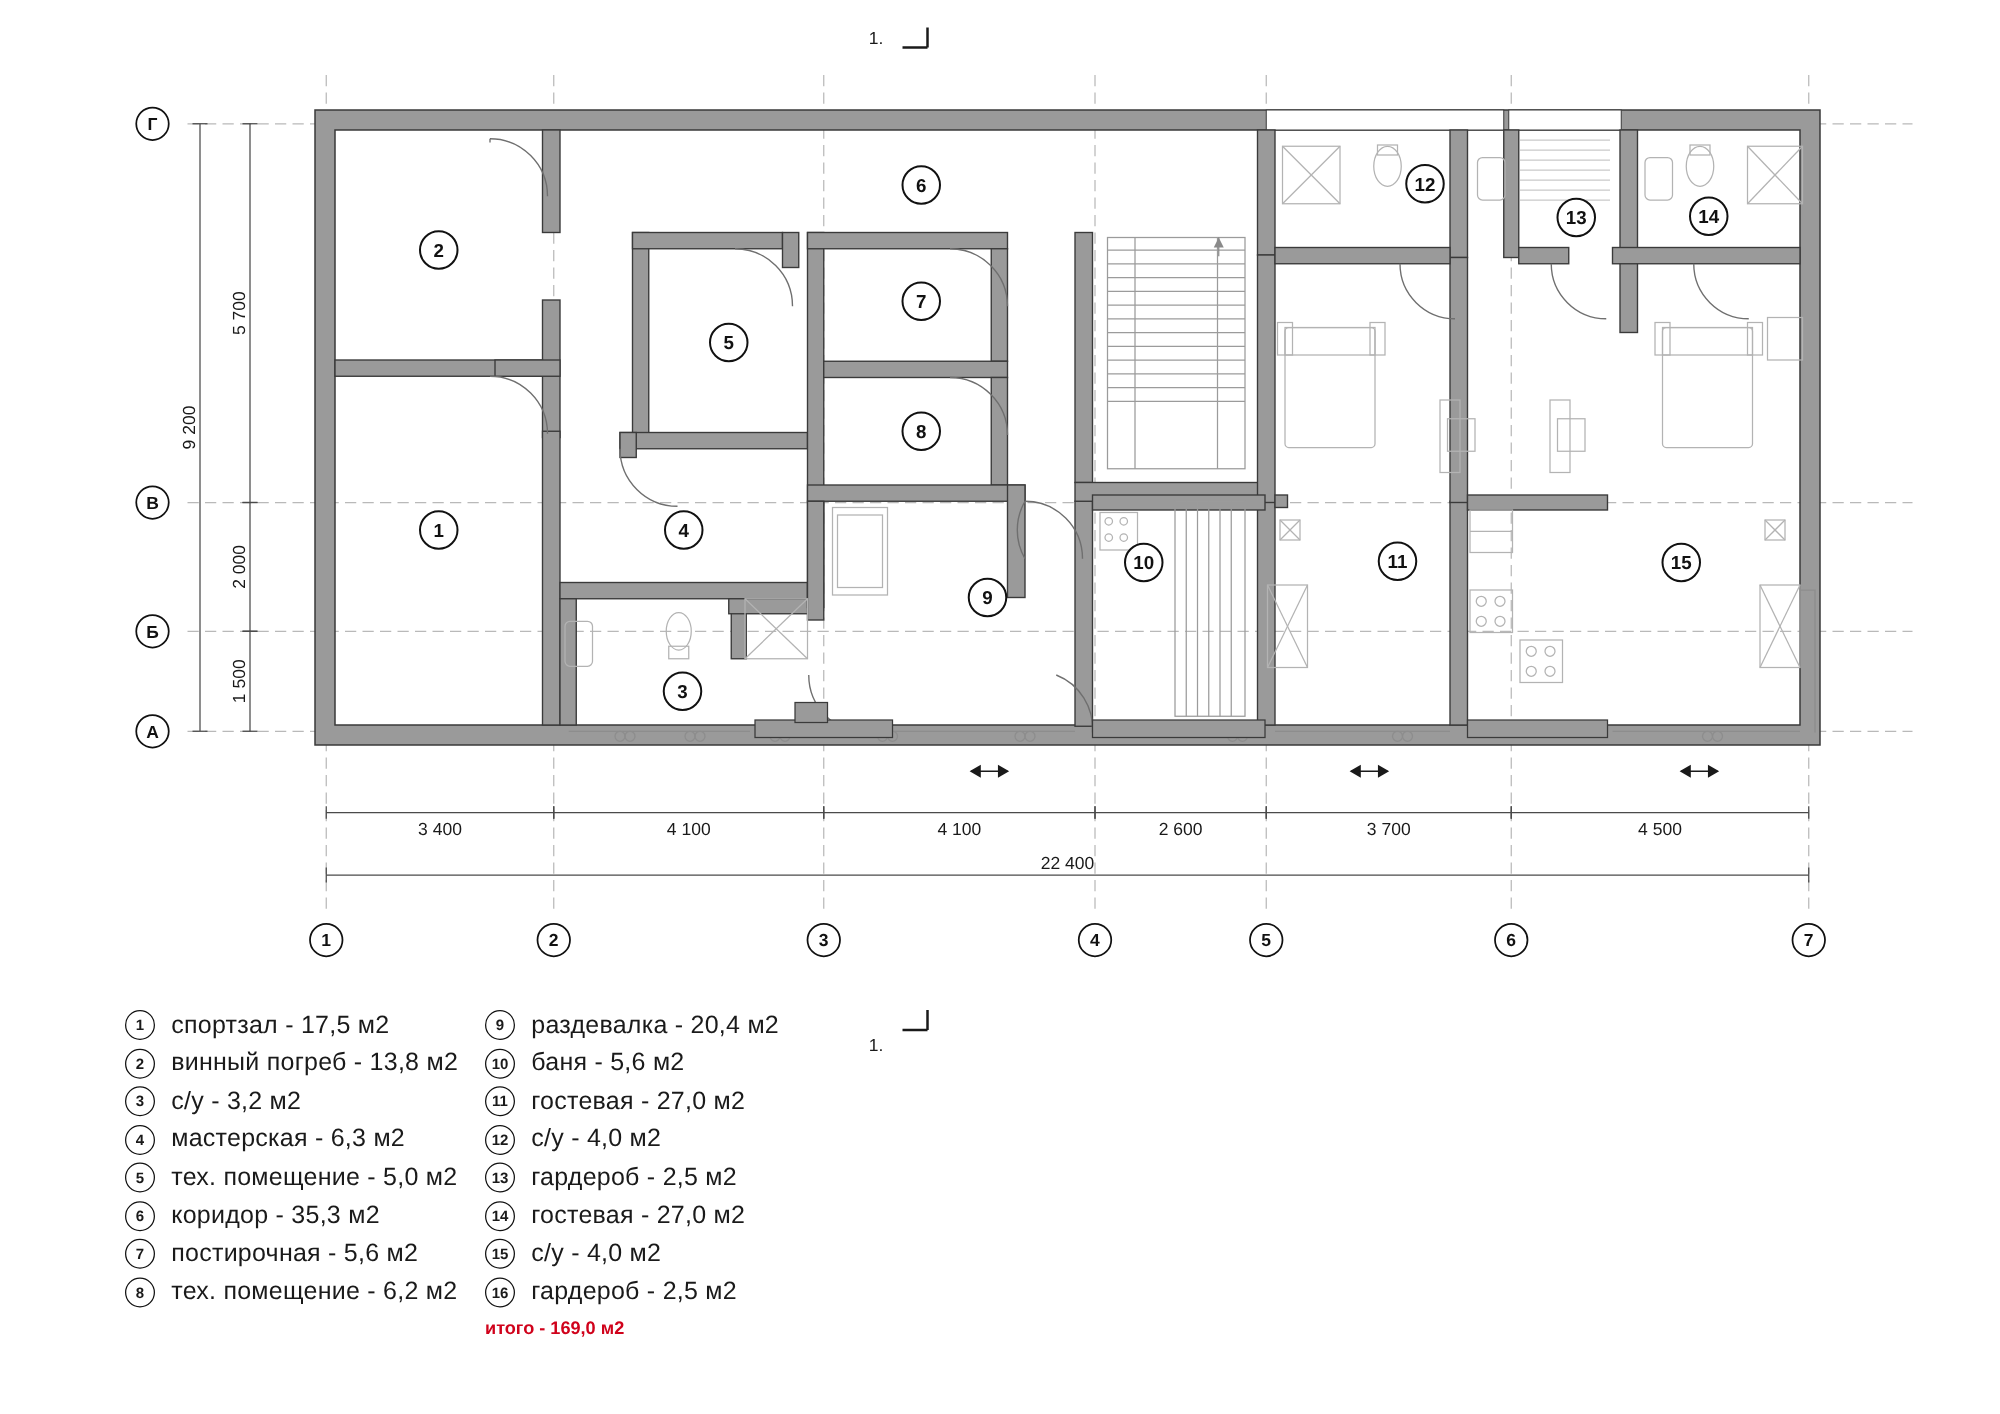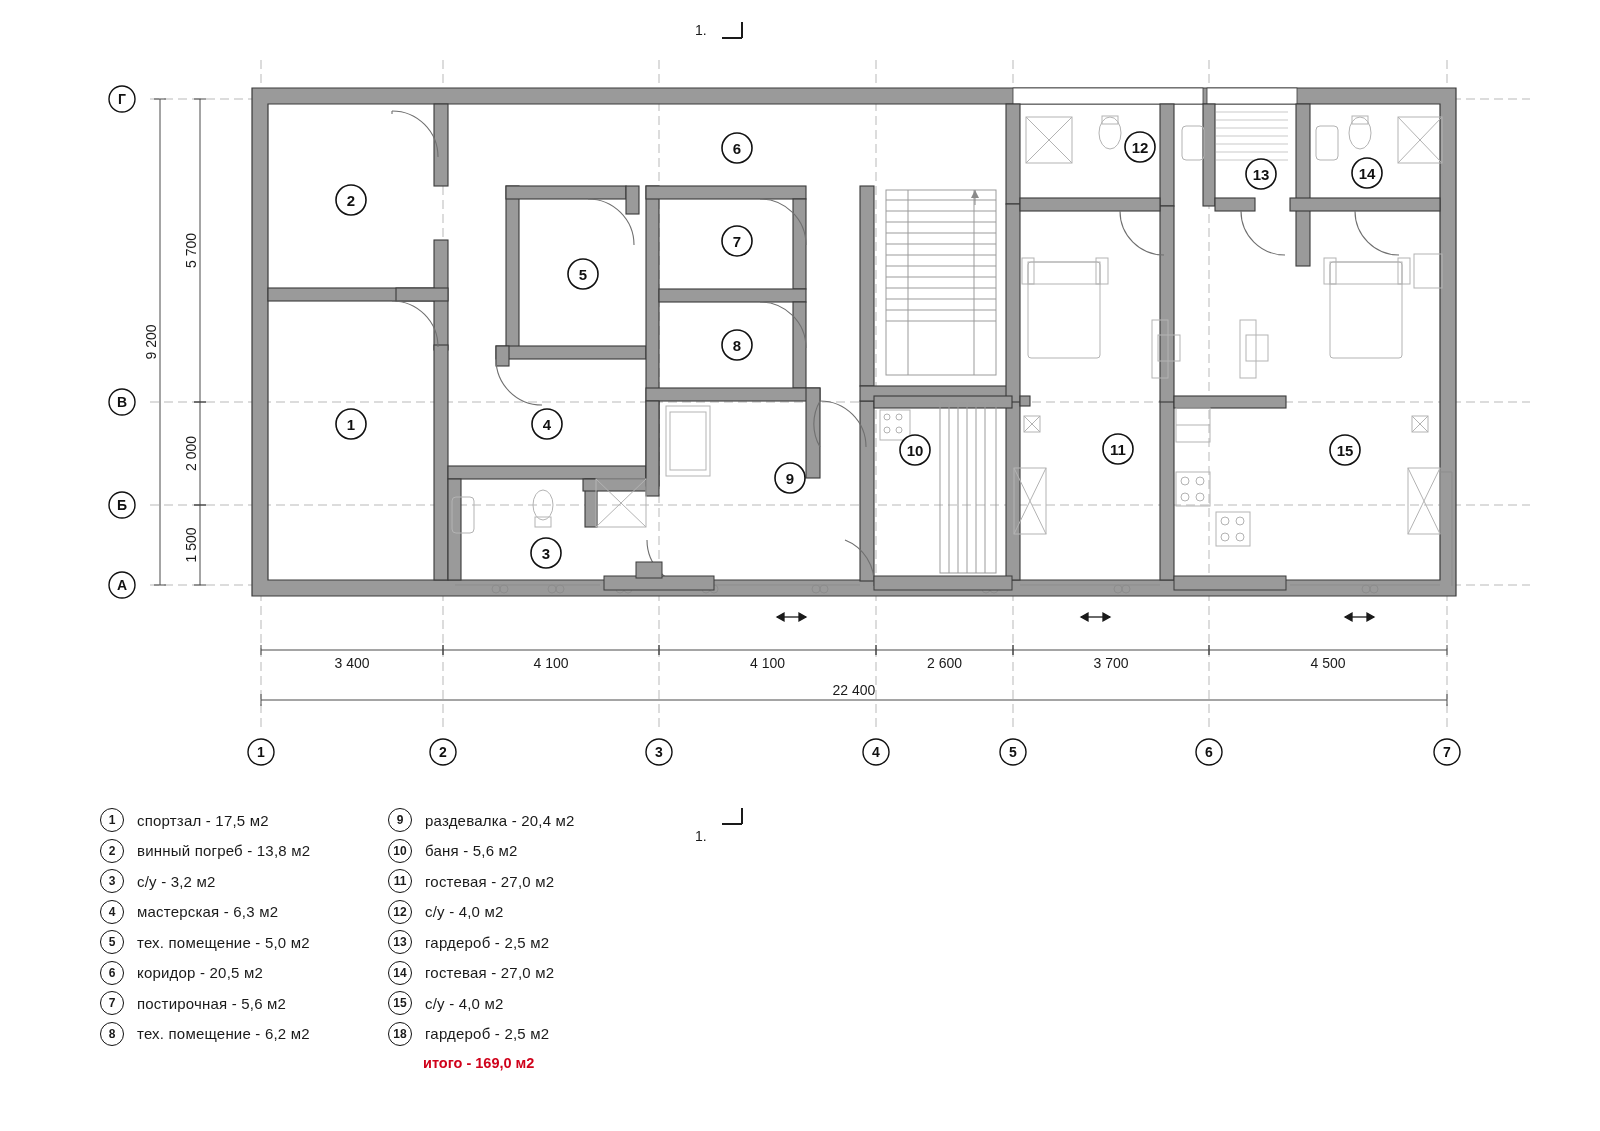--- a/index.html
+++ b/index.html
@@ -5,22 +5,22 @@
   html,body{margin:0;padding:0;background:#ffffff;}
   body{width:1600px;height:1131px;position:relative;font-family:"Liberation Sans",sans-serif;color:#1a1a1a;overflow:hidden;}
   .plan{position:absolute;left:0;top:0;width:1600px;height:1131px;}
   svg{position:absolute;left:0;top:0;}
   .legend{position:absolute;left:100px;top:805px;width:560px;}
   .legend-col{position:absolute;top:0;}
   .legend-col.left{left:0;}
   .legend-col.right{left:288px;}
   .leg-item{display:flex;align-items:center;height:30.5px;}
   .circ{width:22px;height:22px;border:1.4px solid #111;border-radius:50%;display:flex;align-items:center;justify-content:center;font-size:12px;font-weight:600;flex:0 0 auto;background:#fff;}
-  .leg-text{margin-left:13px;font-size:15px;letter-spacing:.2px;white-space:nowrap;}
-  .total{margin-left:35px;font-size:14.5px;font-weight:700;color:#d0021b;margin-top:6px;}
+  .leg-text{margin-left:13px;font-size:20px;letter-spacing:.2px;white-space:nowrap;}
+  .total{font-size:14.5px;font-weight:700;color:#d0021b;margin-top:6px;}
   .sect-label{position:absolute;font-size:14px;}
 </style>
 </head>
 <body>
 
 <div class="plan">
 <svg width="1600" height="1131" viewBox="0 0 1600 1131">
   <defs>
     <pattern id="hatch" width="6" height="6" patternUnits="userSpaceOnUse" patternTransform="rotate(45)">
       <line x1="0" y1="0" x2="0" y2="6" stroke="#cfcfcf" stroke-width="1"></line>
@@ -473,21 +473,21 @@
     <div class="leg-item">
         <div class="circ">4</div>
         <div class="leg-text">мастерская - 6,3 м2</div>
       </div>
     <div class="leg-item">
         <div class="circ">5</div>
         <div class="leg-text">тех. помещение - 5,0 м2</div>
       </div>
     <div class="leg-item">
         <div class="circ">6</div>
-        <div class="leg-text">коридор - 20,5 м2</div>
+        <div class="leg-text">коридор - 35,3 м2</div>
       </div>
     <div class="leg-item">
         <div class="circ">7</div>
         <div class="leg-text">постирочная - 5,6 м2</div>
       </div>
     <div class="leg-item">
         <div class="circ">8</div>
         <div class="leg-text">тех. помещение - 6,2 м2</div>
       </div>
   </div>
@@ -514,18 +514,18 @@
       </div>
     <div class="leg-item">
         <div class="circ">14</div>
         <div class="leg-text">гостевая - 27,0 м2</div>
       </div>
     <div class="leg-item">
         <div class="circ">15</div>
         <div class="leg-text">с/у - 4,0 м2</div>
       </div>
     <div class="leg-item">
-        <div class="circ">18</div>
+        <div class="circ">16</div>
         <div class="leg-text">гардероб - 2,5 м2</div>
       </div>
     <div class="total">итого - 169,0 м2</div>
   </div>
 </div>
 
 </body></html>

